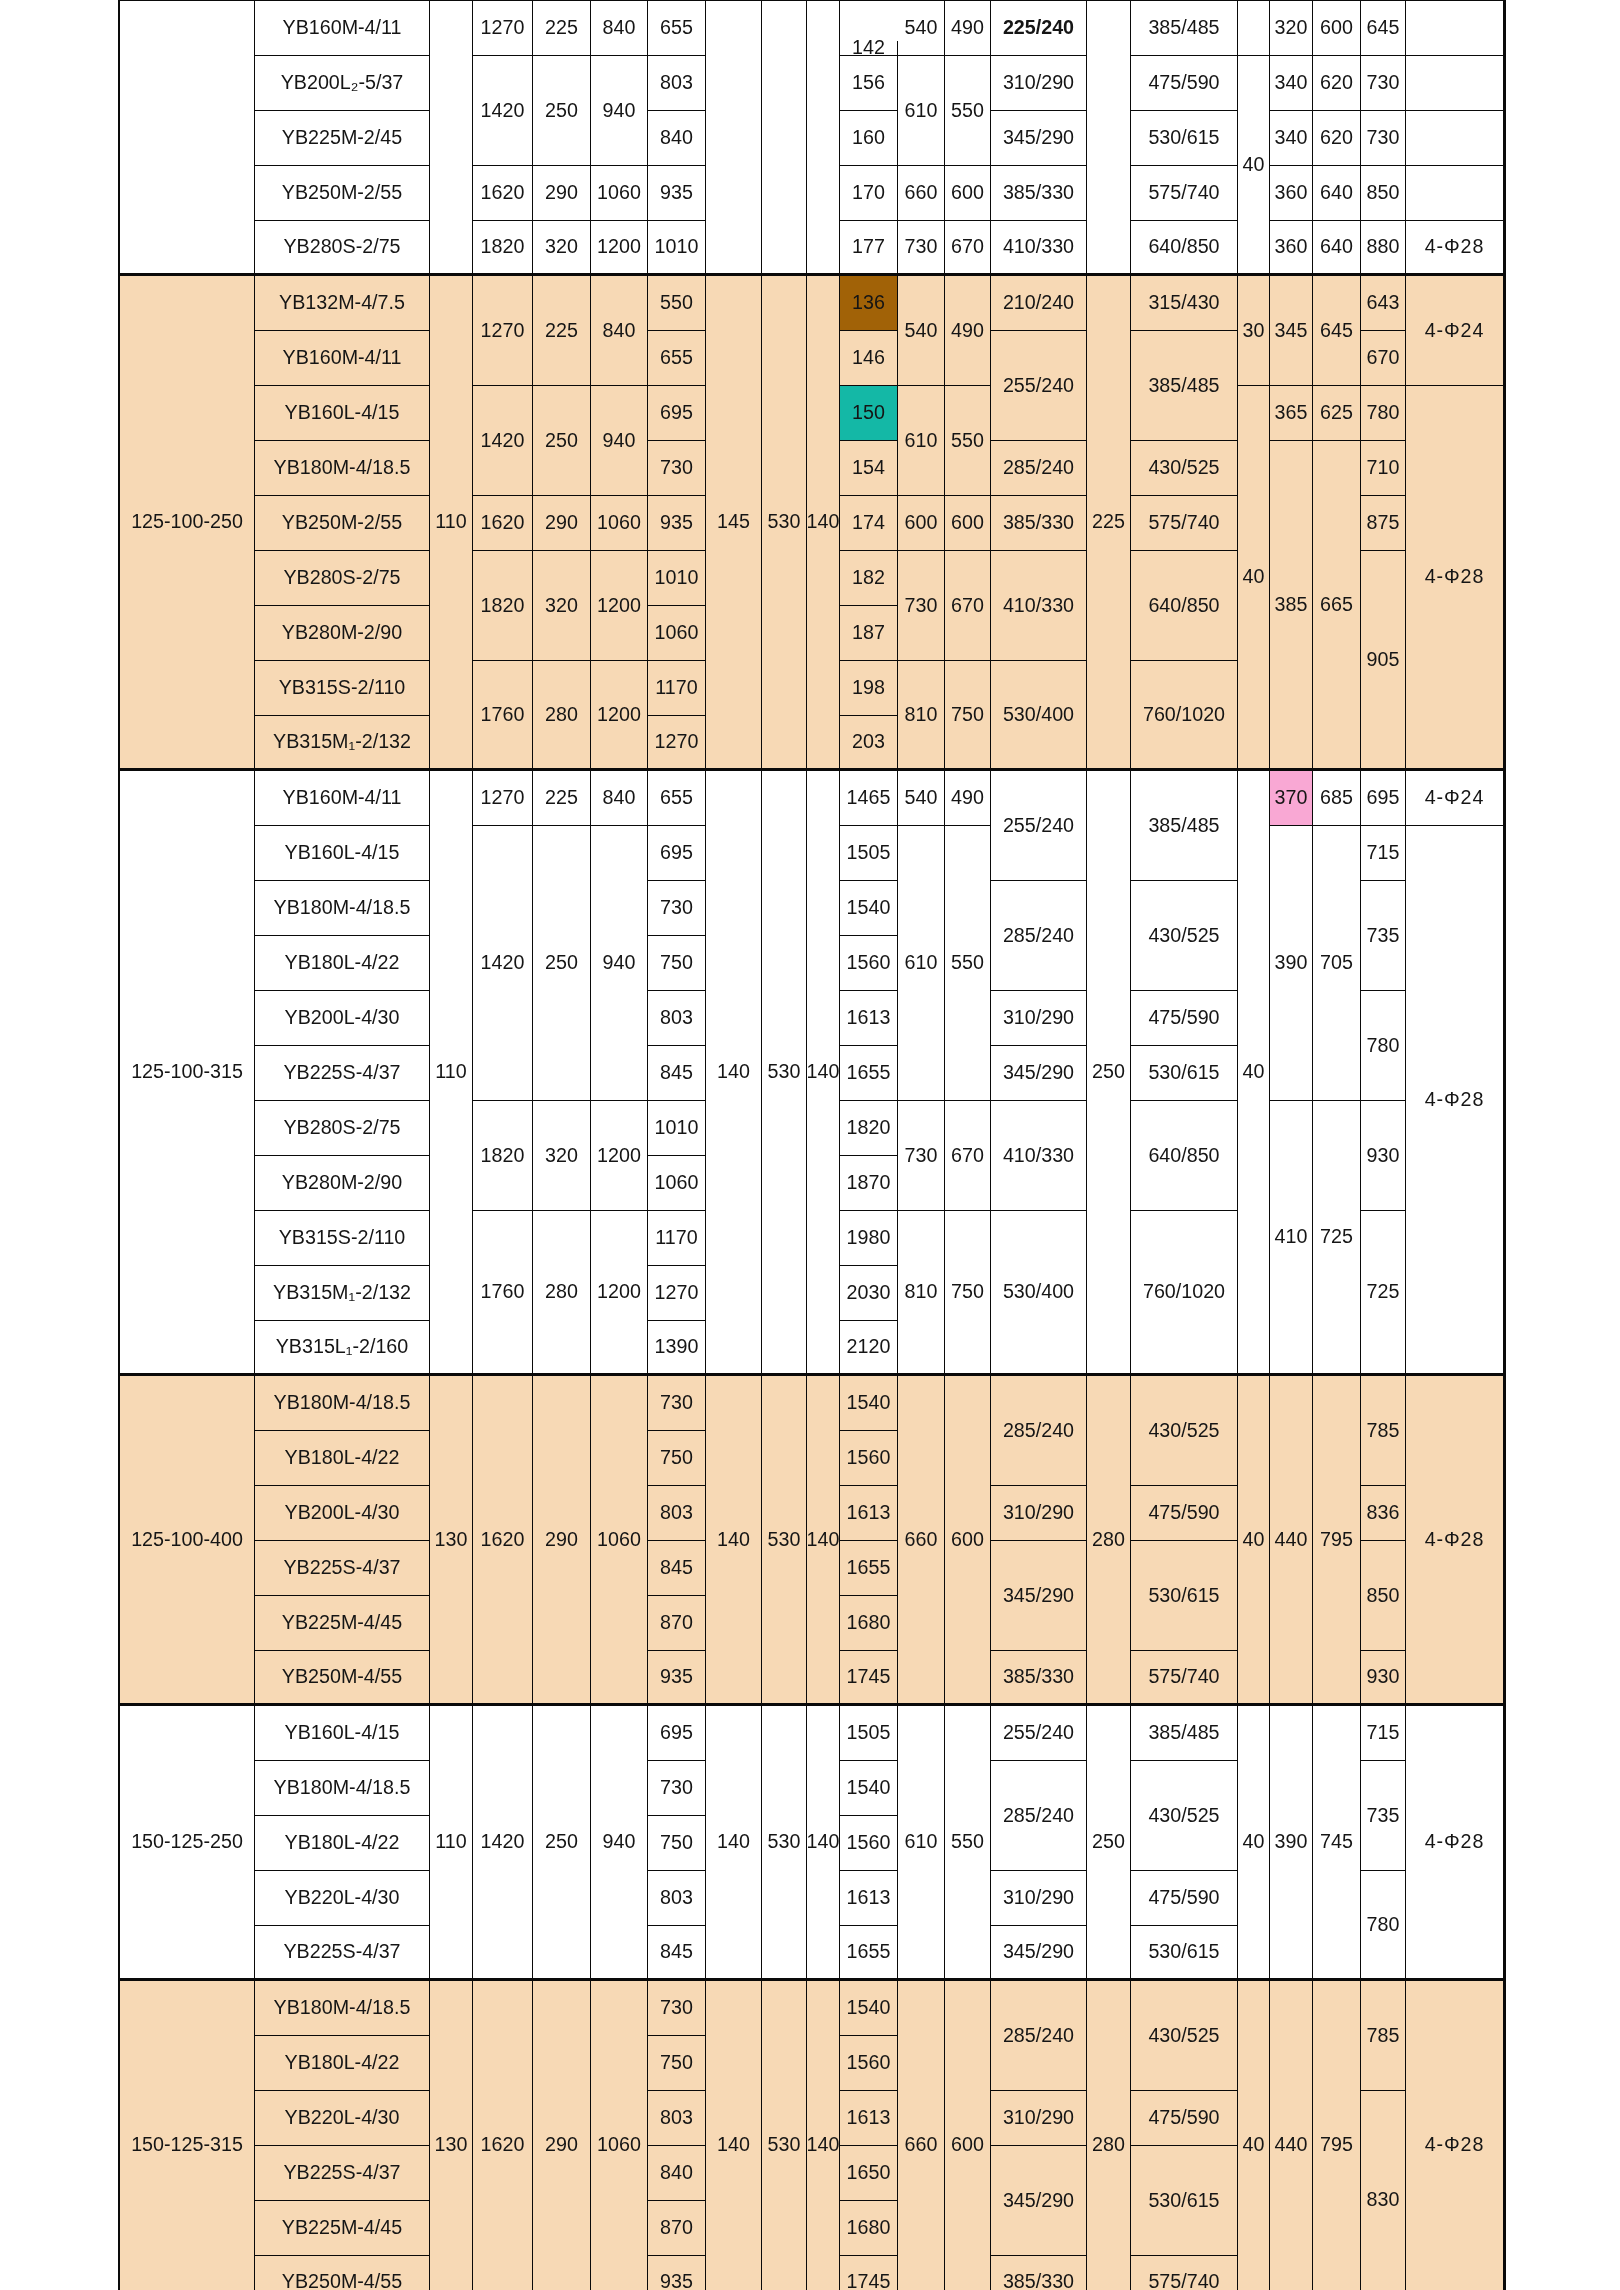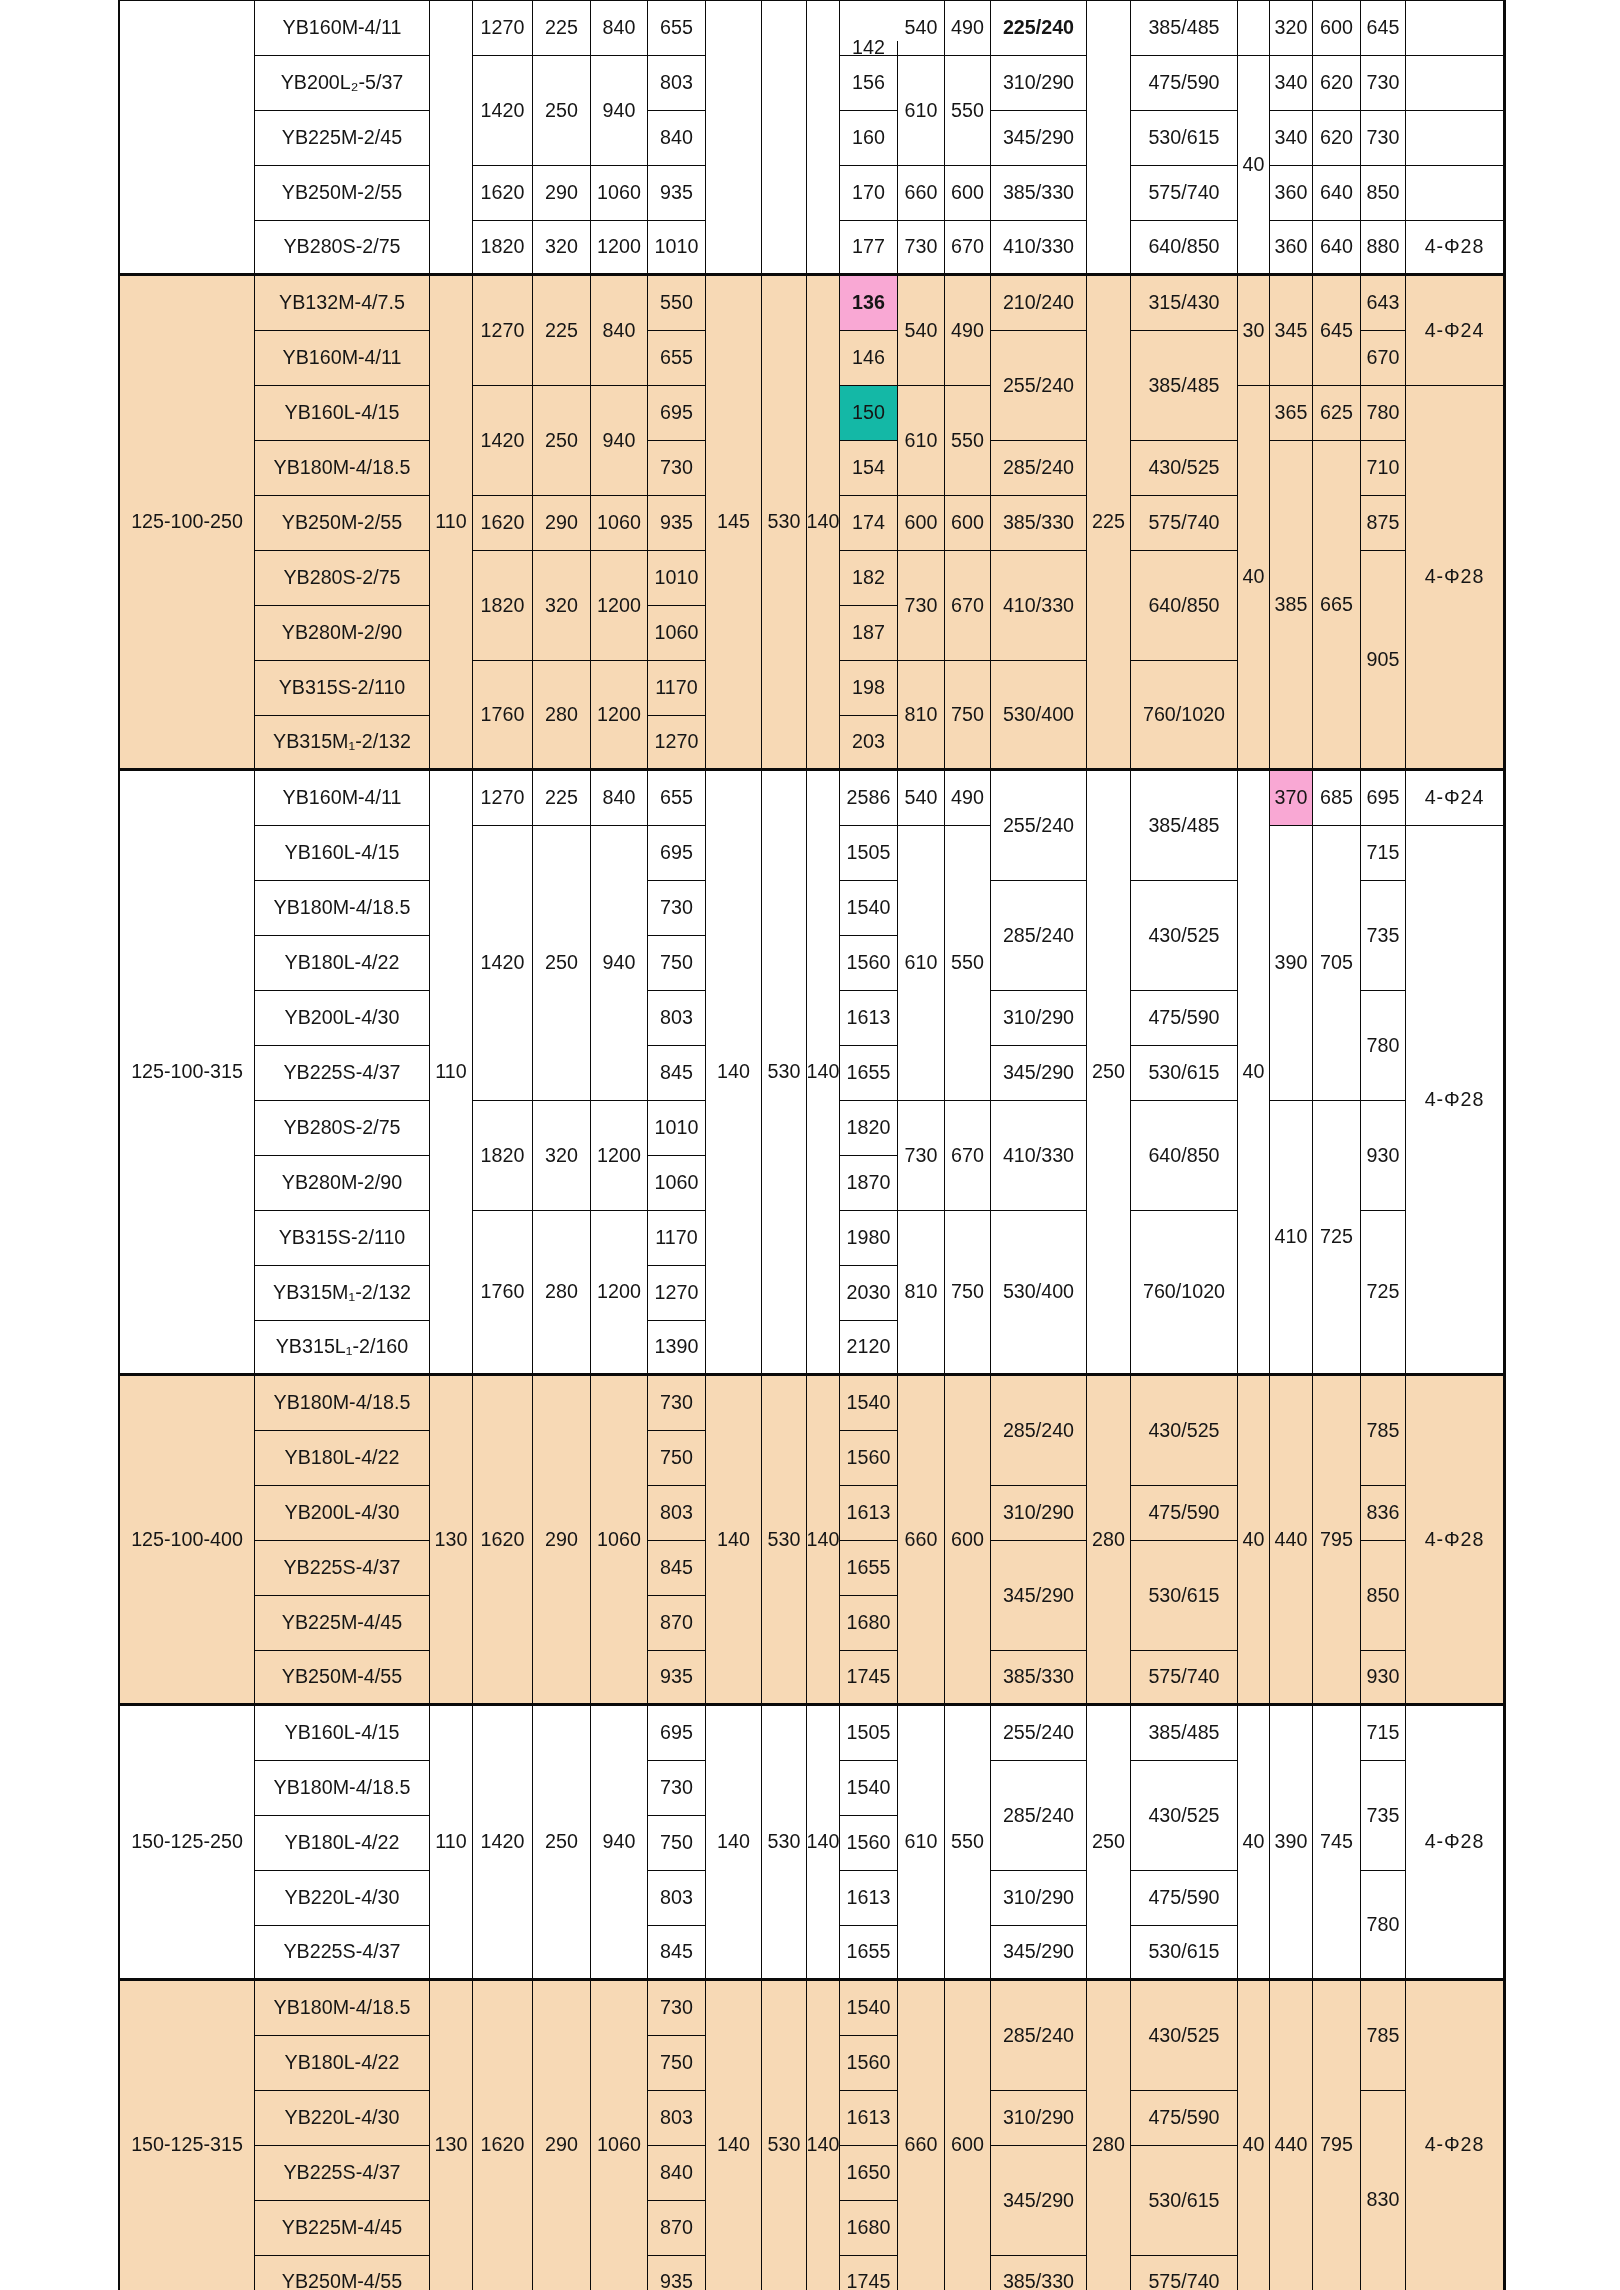--- a/index.html
+++ b/index.html
@@ -136,21 +136,21 @@
     <div class="cell" style="grid-area: 8 / 7 / span 1; background: rgb(247, 217, 181);">695</div>
     <div class="cell" style="grid-area: 9 / 7 / span 1; background: rgb(247, 217, 181);">730</div>
     <div class="cell" style="grid-area: 10 / 7 / span 1; background: rgb(247, 217, 181);">935</div>
     <div class="cell" style="grid-area: 11 / 7 / span 1; background: rgb(247, 217, 181);">1010</div>
     <div class="cell" style="grid-area: 12 / 7 / span 1; background: rgb(247, 217, 181);">1060</div>
     <div class="cell" style="grid-area: 13 / 7 / span 1; background: rgb(247, 217, 181);">1170</div>
     <div class="cell gend" style="grid-area: 14 / 7 / span 1; background: rgb(247, 217, 181);">1270</div>
     <div class="cell gend" style="grid-area: 6 / 8 / span 9; background: rgb(247, 217, 181);">145</div>
     <div class="cell gend" style="grid-area: 6 / 9 / span 9; background: rgb(247, 217, 181);">530</div>
     <div class="cell gend" style="grid-area: 6 / 10 / span 9; background: rgb(247, 217, 181);">140</div>
-    <div class="cell" style="grid-area: 6 / 11 / span 1; background: #f9a8d4; font-weight: bold;">136</div>
+    <div class="cell" style="grid-area: 6 / 11 / span 1; background: #a16207;">136</div>
     <div class="cell" style="grid-area: 7 / 11 / span 1; background: rgb(247, 217, 181);">146</div>
     <div class="cell" style="grid-area: 8 / 11 / span 1; background: #14b8a6;">150</div>
     <div class="cell" style="grid-area: 9 / 11 / span 1; background: rgb(247, 217, 181);">154</div>
     <div class="cell" style="grid-area: 10 / 11 / span 1; background: rgb(247, 217, 181);">174</div>
     <div class="cell" style="grid-area: 11 / 11 / span 1; background: rgb(247, 217, 181);">182</div>
     <div class="cell" style="grid-area: 12 / 11 / span 1; background: rgb(247, 217, 181);">187</div>
     <div class="cell" style="grid-area: 13 / 11 / span 1; background: rgb(247, 217, 181);">198</div>
     <div class="cell gend" style="grid-area: 14 / 11 / span 1; background: rgb(247, 217, 181);">203</div>
     <div class="cell" style="grid-area: 6 / 12 / span 2; background: rgb(247, 217, 181);">540</div>
     <div class="cell" style="grid-area: 8 / 12 / span 2; background: rgb(247, 217, 181);">610</div>
@@ -223,21 +223,21 @@
     <div class="cell" style="grid-area: 19 / 7 / span 1; background: rgb(255, 255, 255);">803</div>
     <div class="cell" style="grid-area: 20 / 7 / span 1; background: rgb(255, 255, 255);">845</div>
     <div class="cell" style="grid-area: 21 / 7 / span 1; background: rgb(255, 255, 255);">1010</div>
     <div class="cell" style="grid-area: 22 / 7 / span 1; background: rgb(255, 255, 255);">1060</div>
     <div class="cell" style="grid-area: 23 / 7 / span 1; background: rgb(255, 255, 255);">1170</div>
     <div class="cell" style="grid-area: 24 / 7 / span 1; background: rgb(255, 255, 255);">1270</div>
     <div class="cell gend" style="grid-area: 25 / 7 / span 1; background: rgb(255, 255, 255);">1390</div>
     <div class="cell gend" style="grid-area: 15 / 8 / span 11; background: rgb(255, 255, 255);">140</div>
     <div class="cell gend" style="grid-area: 15 / 9 / span 11; background: rgb(255, 255, 255);">530</div>
     <div class="cell gend" style="grid-area: 15 / 10 / span 11; background: rgb(255, 255, 255);">140</div>
-    <div class="cell" style="grid-area: 15 / 11 / span 1; background: rgb(255, 255, 255);">2586</div>
+    <div class="cell" style="grid-area: 15 / 11 / span 1; background: rgb(255, 255, 255);">1465</div>
     <div class="cell" style="grid-area: 16 / 11 / span 1; background: rgb(255, 255, 255);">1505</div>
     <div class="cell" style="grid-area: 17 / 11 / span 1; background: rgb(255, 255, 255);">1540</div>
     <div class="cell" style="grid-area: 18 / 11 / span 1; background: rgb(255, 255, 255);">1560</div>
     <div class="cell" style="grid-area: 19 / 11 / span 1; background: rgb(255, 255, 255);">1613</div>
     <div class="cell" style="grid-area: 20 / 11 / span 1; background: rgb(255, 255, 255);">1655</div>
     <div class="cell" style="grid-area: 21 / 11 / span 1; background: rgb(255, 255, 255);">1820</div>
     <div class="cell" style="grid-area: 22 / 11 / span 1; background: rgb(255, 255, 255);">1870</div>
     <div class="cell" style="grid-area: 23 / 11 / span 1; background: rgb(255, 255, 255);">1980</div>
     <div class="cell" style="grid-area: 24 / 11 / span 1; background: rgb(255, 255, 255);">2030</div>
     <div class="cell gend" style="grid-area: 25 / 11 / span 1; background: rgb(255, 255, 255);">2120</div>

